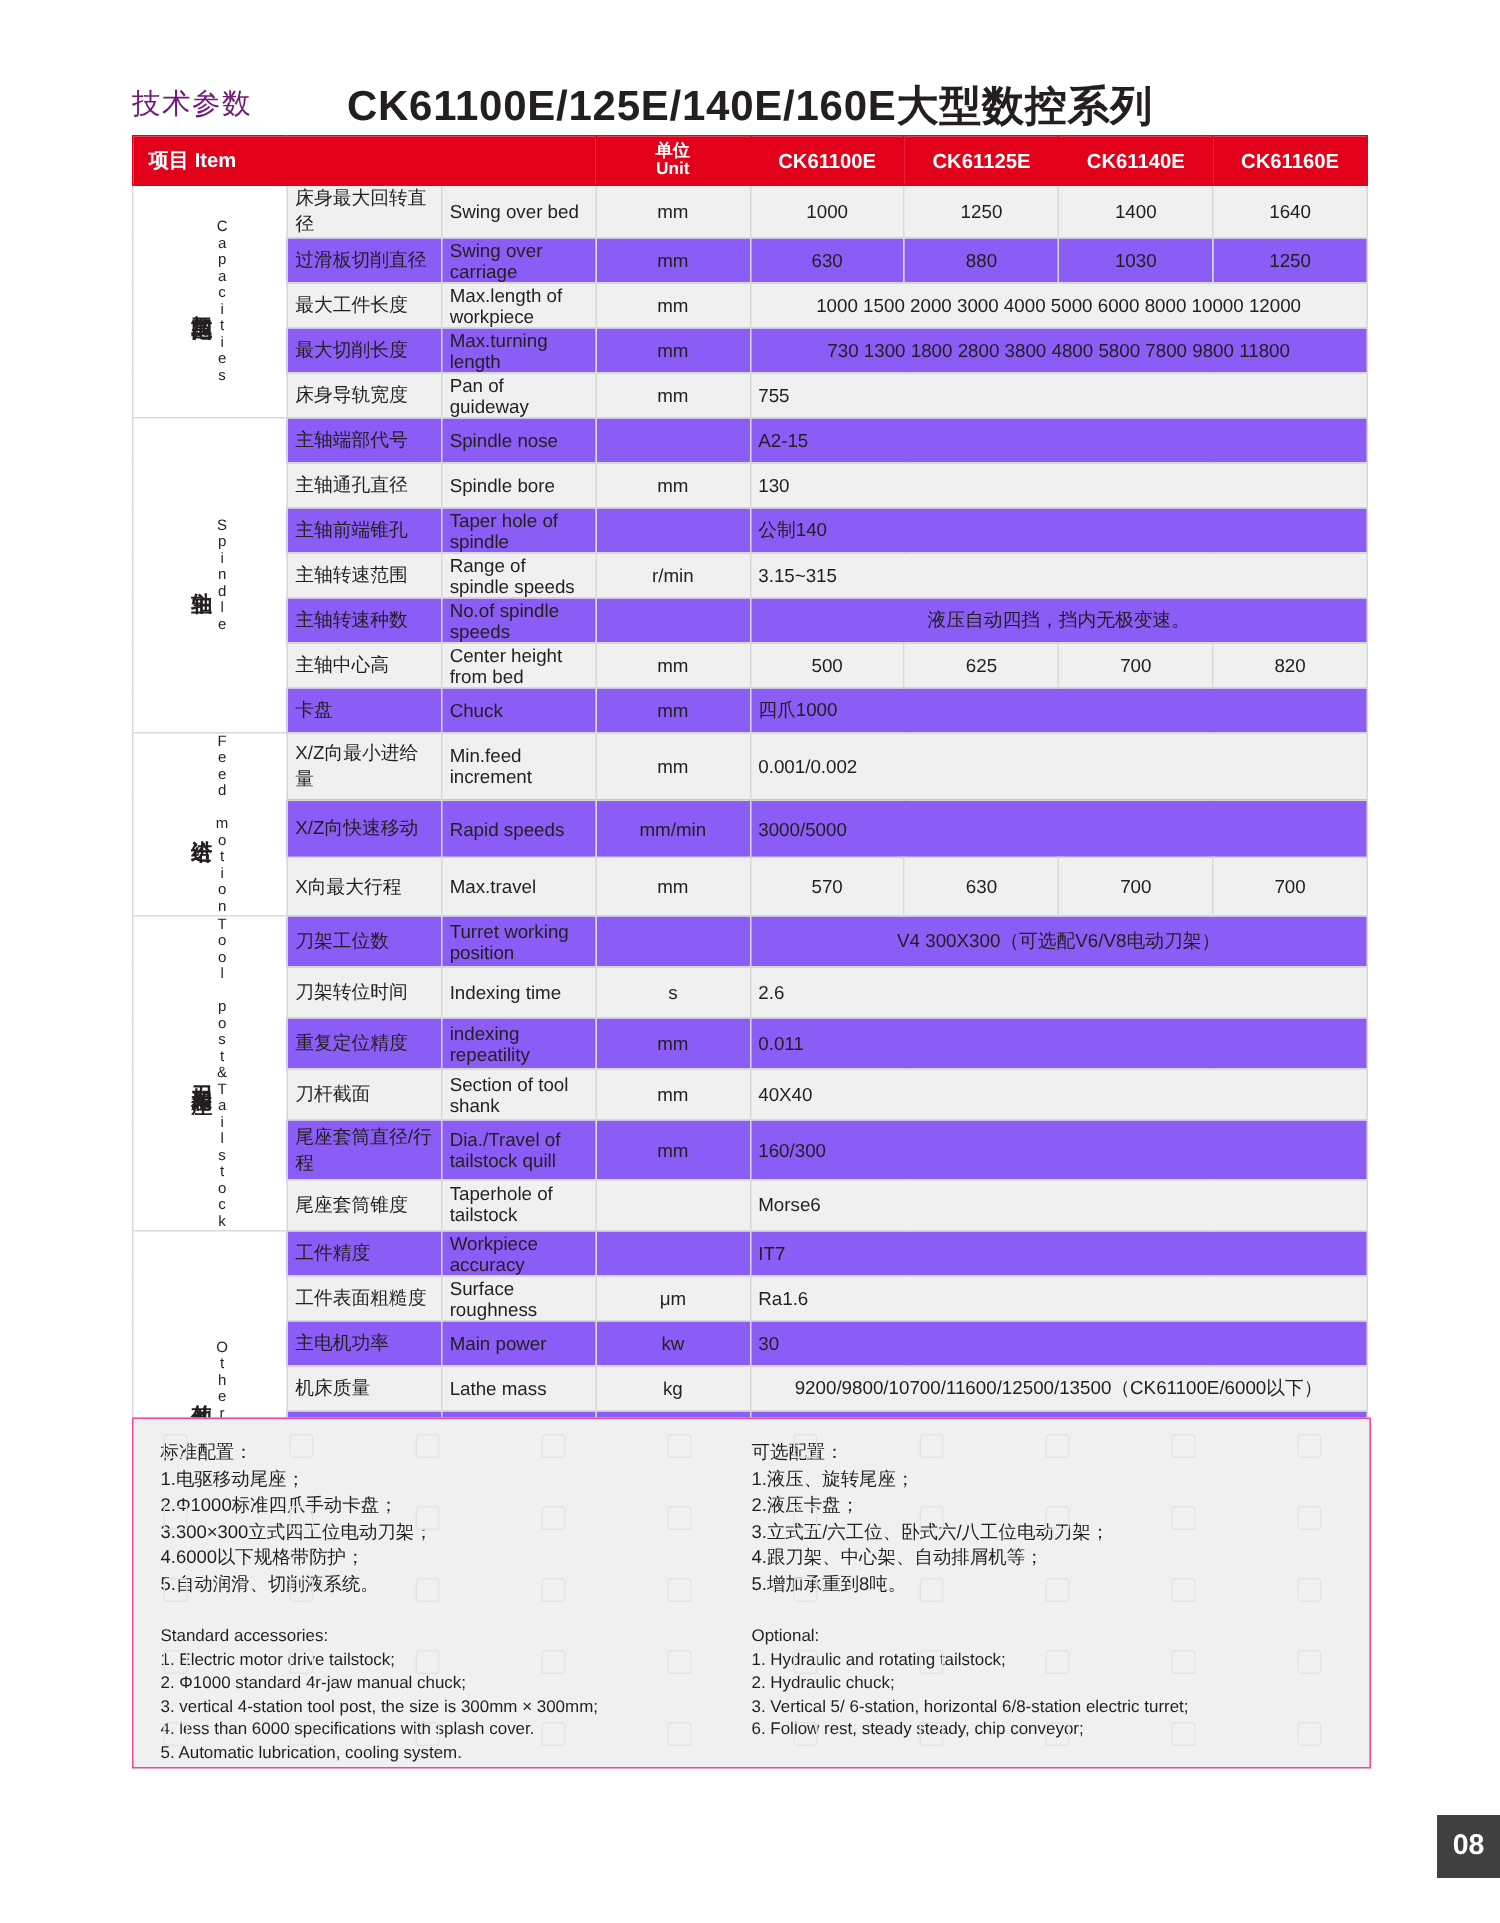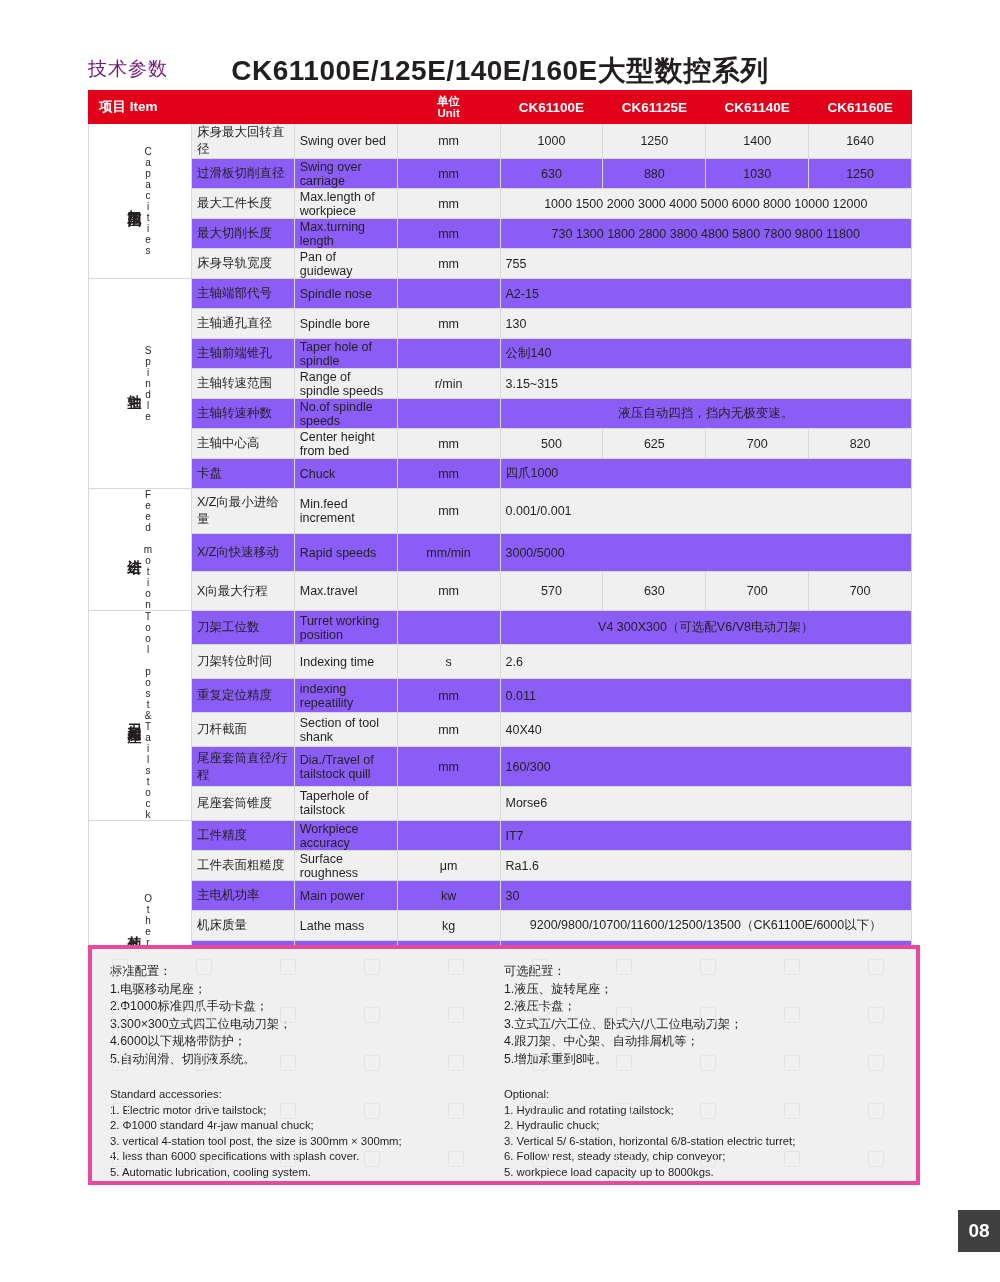--- a/index.html
+++ b/index.html
@@ -65,21 +65,21 @@
   .u-col{width:42px;text-align:center;font-size:11.5px;}
   .v-col{width:88px;text-align:center;font-size:12.5px;}
 
   .alt{background:#f0f0f0;}
   .plain{background:#8b5cf6;}
   .lead{padding-left:14px;text-align:left;}
 
   
   .notes{
     position:absolute;left:88px;top:945px;width:824px;height:232px;
-    background:#f0f0f0;border:4px solid #ec4899;
+    background:#f0f0f0;border:1px solid #ec4899;
     overflow:hidden;
   }
   .notes-inner{position:relative;padding:14px 18px;display:flex;}
   .notes-col{width:50%;box-sizing:border-box;padding-right:10px;}
   .notes-col p{margin:0;font-size:12px;line-height:16.5px;color:#231f20;}
   .notes-col .cnblk p{font-size:12.3px;line-height:17.5px;}
   .notes-col .enblk{margin-top:19px;}
   .notes-col .enblk p{font-size:11.3px;line-height:15.5px;}
 
   
@@ -211,21 +211,21 @@
         <tr>
           <td class="grp" rowspan="3">
             <div class="grp-inner">
               <span class="vert cn">进给</span>
               <span class="vert en">Feed motion</span>
             </div>
           </td>
           <td class="cn-col alt">X/Z向最小进给量</td>
           <td class="en-col alt">Min.feed increment</td>
           <td class="u-col alt">mm</td>
-          <td class="v-col alt lead" colspan="4">0.001/0.001</td>
+          <td class="v-col alt lead" colspan="4">0.001/0.002</td>
         </tr>
         <tr>
           <td class="cn-col plain">X/Z向快速移动</td>
           <td class="en-col plain">Rapid speeds</td>
           <td class="u-col plain">mm/min</td>
           <td class="v-col plain lead" colspan="4">3000/5000</td>
         </tr>
         <tr>
           <td class="cn-col alt">X向最大行程</td>
           <td class="en-col alt">Max.travel</td>
@@ -356,21 +356,20 @@
           <p>3.立式五/六工位、卧式六/八工位电动刀架；</p>
           <p>4.跟刀架、中心架、自动排屑机等；</p>
           <p>5.增加承重到8吨。</p>
         </div>
         <div class="enblk">
           <p>Optional:</p>
           <p>1. Hydraulic and rotating tailstock;</p>
           <p>2. Hydraulic chuck;</p>
           <p>3. Vertical 5/ 6-station, horizontal 6/8-station electric turret;</p>
           <p>6. Follow rest, steady steady, chip conveyor;</p>
-          <p>5. workpiece load capacity up to 8000kgs.</p>
         </div>
       </div>
     </div>
   <div class="wm" style="left: 20px; top: 10px;"></div>
       <div class="wm" style="left: 104px; top: 10px;"></div>
       <div class="wm" style="left: 188px; top: 10px;"></div>
       <div class="wm" style="left: 272px; top: 10px;"></div>
       <div class="wm" style="left: 356px; top: 10px;"></div>
       <div class="wm" style="left: 440px; top: 10px;"></div>
       <div class="wm" style="left: 524px; top: 10px;"></div>

